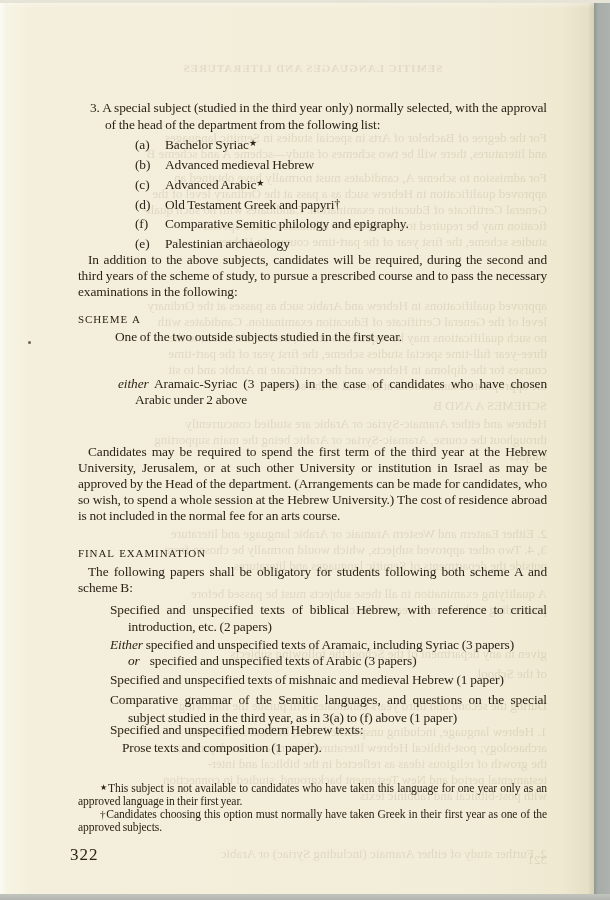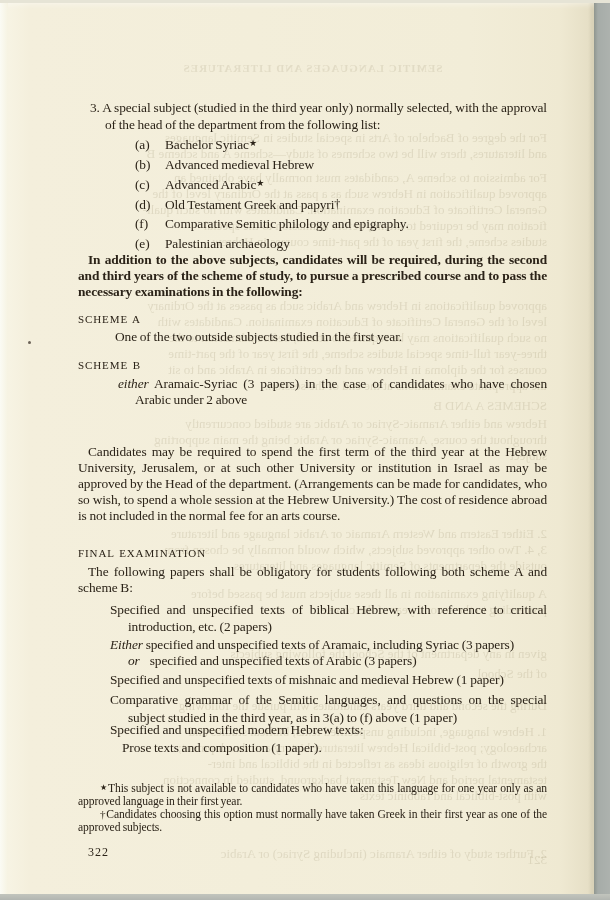--- a/index.html
+++ b/index.html
@@ -24,21 +24,21 @@
   .content{position:absolute;inset:0;z-index:3;font-size:13.4px;letter-spacing:-.1px;word-spacing:-.5px;}
   .blk{position:absolute;left:78px;width:469px;line-height:16px;text-align:justify;}
   .running-head{position:absolute;left:78px;width:469px;top:59px;text-align:center;
     font-weight:bold;font-size:11.5px;letter-spacing:1.2px;word-spacing:4px;color:#2a2214;}
   .caps-head{font-size:11px;letter-spacing:.9px;word-spacing:1px;text-align:left;}
   .item3{top:99px;margin-left:27px;width:442px;text-indent:-15px;line-height:17px;}
   .subjects{top:134px;left:135px;width:412px;line-height:19.5px;text-align:left;}
   .subjects .lab{display:inline-block;width:30px;}
   .marker-star{font-size:9px;vertical-align:3px;}
   .marker-dag{font-size:12px;vertical-align:1px;}
-  .addition{top:252px;text-indent:10px;font-weight:bold;}
+  .addition{top:252px;text-indent:10px;}
   .schemeA-head{top:311px;}
   .schemeA-body{top:329px;left:115px;width:432px;text-align:left;}
   .schemeB-head{top:357px;}
   .schemeB{top:376px;}
   .hang{margin-left:57px;width:412px;text-indent:-17px;text-align:justify;line-height:16px;}
   .residence{top:444px;text-indent:10px;}
   .final-head{top:545px;}
   .final-intro{top:564px;text-indent:10px;}
   .paper{line-height:16.5px;}
   .p1{top:602px;margin-left:50px;width:419px;text-indent:-18px;}
@@ -48,21 +48,21 @@
   .p2 .gap{display:inline-block;width:10px;}
   .p3{top:672px;margin-left:32px;width:437px;}
   .p4{top:691px;margin-left:50px;width:419px;text-indent:-18px;line-height:18px;}
   .p5{top:722px;margin-left:32px;width:437px;}
   .p5sub{top:740px;left:122px;width:425px;text-align:left;line-height:16px;}
   .fn{font-size:11.6px;line-height:13px;letter-spacing:-.1px;}
   .fn1{top:781px;text-indent:22px;}
   .fn2{top:808px;text-indent:22px;}
   .fn .marker-star{font-size:8px;vertical-align:2px;}
   .fn .marker-dag{font-size:11px;vertical-align:0;}
-  .page-number{position:absolute;left:88px;top:845px;font-size:12px;letter-spacing:1px;color:#2b2318;}
+  .page-number{position:absolute;left:70px;top:845px;font-size:17px;letter-spacing:1px;color:#2b2318;}
   .speck{position:absolute;left:28px;top:341px;width:3px;height:3px;border-radius:50%;background:#6b6257;z-index:4;}
   i{font-style:italic;}
 </style>
 </head>
 <body>
 
 <div class="scan">
   <div class="page">
 
     <div class="bleed">
@@ -114,21 +114,20 @@
         <div><span class="lab">(d)</span><span>Old Testament Greek and papyri</span><span class="marker-dag">†</span></div>
         <div><span class="lab">(f)</span><span>Comparative Semitic philology and epigraphy.</span></div>
         <div><span class="lab">(e)</span><span>Palestinian archaeology</span></div>
       </div>
 
       <div class="blk addition">In addition to the above subjects, candidates will be required, during the second and third years of the scheme of study, to pursue a prescribed course and to pass the necessary examinations in the following:</div>
 
       <div class="blk caps-head schemeA-head">SCHEME A</div>
       <div class="blk schemeA-body" style="left:115px;">One of the two outside subjects studied in the first year.</div>
 
-      <div class="blk caps-head schemeB-head">SCHEME B</div>
       <div class="blk schemeB">
         <div class="hang"><i>either</i> <span>Aramaic-Syriac (3 papers) in the case of candidates who have chosen Arabic under 2 above</span></div>
       </div>
 
       <div class="blk residence">Candidates may be required to spend the first term of the third year at the Hebrew University, Jerusalem, or at such other University or institution in Israel as may be approved by the Head of the department.  (Arrangements can be made for candidates, who so wish, to spend a whole session at the Hebrew University.)  The cost of residence abroad is not included in the normal fee for an arts course.</div>
 
       <div class="blk caps-head final-head">FINAL EXAMINATION</div>
       <div class="blk final-intro">The following papers shall be obligatory for students following both scheme A and scheme B:</div>
 
       <div class="blk paper p1">Specified and unspecified texts of biblical Hebrew, with reference to critical introduction, etc. (2 papers)</div>

